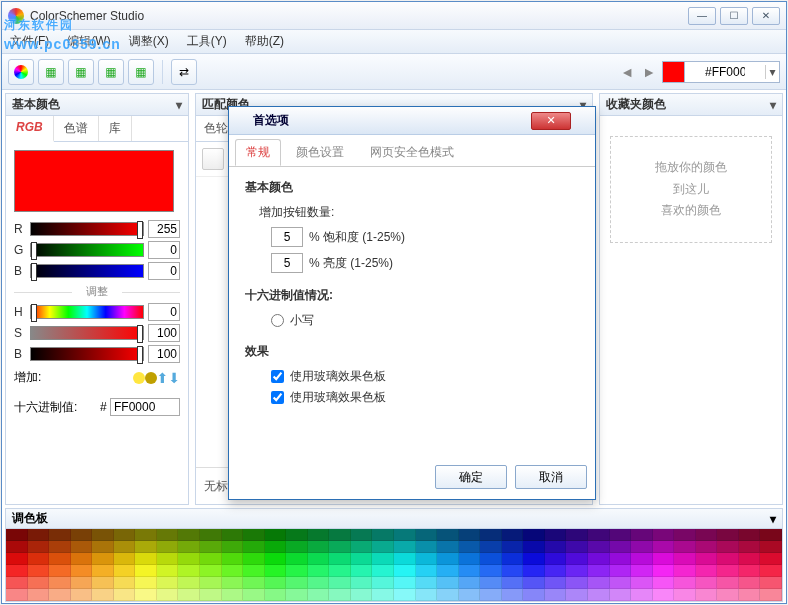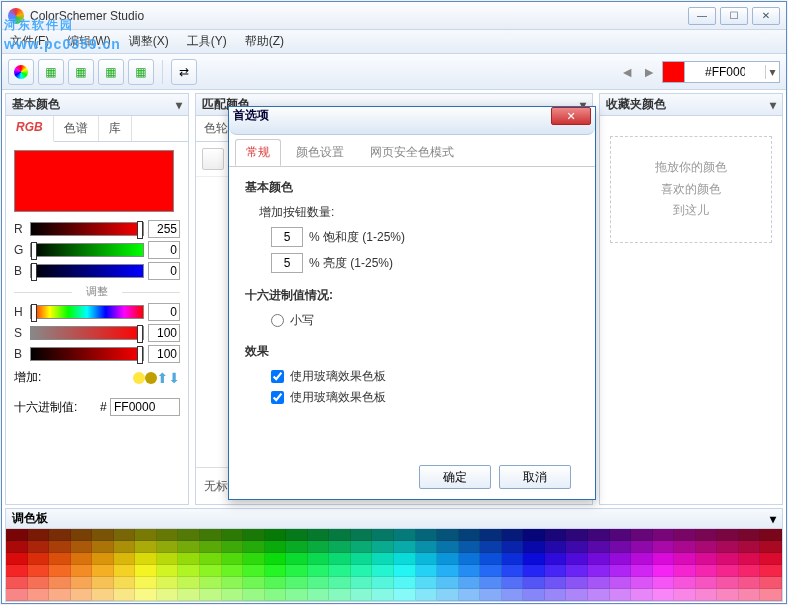--- a/index.html
+++ b/index.html
@@ -76,34 +76,34 @@
 .favdrop{margin:20px 10px;border:1px dashed #ccc;padding:20px 10px;text-align:center;color:#999;line-height:1.8;}
 
 
 .cg-wrap{margin:0 3px 3px;border:1px solid #c9d6e8;}
 .cg-head{height:20px;background:linear-gradient(#f7fafd,#e5edf7);border-bottom:1px solid #c9d6e8;display:flex;align-items:center;padding:0 6px;font-weight:bold;}
 .cgrid{display:grid;grid-template-columns:repeat(36,1fr);grid-auto-rows:12px;height:72px;}
 .cgrid div{border-right:1px solid rgba(0,0,0,.1);border-bottom:1px solid rgba(0,0,0,.1);}
 
 
 .dialog{position:absolute;left:228px;top:106px;width:368px;height:394px;border:1px solid #2b6fb5;background:#fff;box-shadow:0 4px 10px rgba(0,0,0,.25);}
-.dtitle{height:28px;background:linear-gradient(#fdfdfe,#dbe7f5);display:flex;padding:0 4px;border-bottom:1px solid #b9cde6;border-radius:8px;}
+.dtitle{height:28px;background:linear-gradient(#fdfdfe,#dbe7f5);display:flex;align-items:center;padding:0 24px;border-bottom:1px solid #b9cde6;}
 .dtitle .t{color:#003;font-weight:bold;}
 .dclose{margin-left:auto;width:40px;height:18px;background:linear-gradient(#e88,#c33);border:1px solid #a22;border-radius:2px;color:#fff;display:flex;align-items:center;justify-content:center;font-size:11px;}
 .dtabs{display:flex;border-bottom:1px solid #ccc;padding:4px 6px 0;gap:4px;}
 .dtab{padding:4px 10px;color:#888;border:1px solid transparent;}
 .dtab.active{color:#d44;border:1px solid #ccc;border-bottom:1px solid #fff;background:#fff;border-radius:3px 3px 0 0;}
 .dbody{padding:12px 16px;color:#333;}
 .dgroup{margin-bottom:14px;}
 .dgroup>.gt{font-weight:bold;margin-bottom:8px;}
 .dsub{margin-left:14px;margin-bottom:6px;}
 .dline{display:flex;align-items:center;gap:6px;margin:6px 0 6px 26px;}
 .dline input[type=text]{width:32px;height:20px;border:1px solid #aaa;text-align:center;}
 .radio,.chk{display:flex;align-items:center;gap:6px;margin:4px 0 4px 26px;}
-.dfoot{position:absolute;bottom:10px;right:24px;display:flex;gap:8px;}
+.dfoot{position:absolute;bottom:10px;right:8px;display:flex;gap:8px;}
 .dbtn{width:72px;height:24px;border:1px solid #8aa8cc;background:linear-gradient(#fff,#e5eef8);border-radius:2px;}
 </style>
 </head>
 <body>
 
 <div class="window">
 
   <div class="titlebar">
     <div class="app-icon"></div>
     <div class="title">ColorSchemer Studio</div>
@@ -235,22 +235,22 @@
       </div>
     </div>
 
     <div class="panel rightp">
       <div class="phead">
           <span>收藏夹颜色</span>
           <span class="dd">▾</span>
         </div>
       <div class="favdrop">
         <div>拖放你的颜色</div>
+        <div>到这儿</div>
         <div>喜欢的颜色</div>
-        <div>到这儿</div>
       </div>
     </div>
 
   </div>
 
   <div class="cg-wrap">
     <div class="cg-head">
         <span>调色板</span>
         <span class="dd" style="margin-left:auto">▾</span>
       </div>

